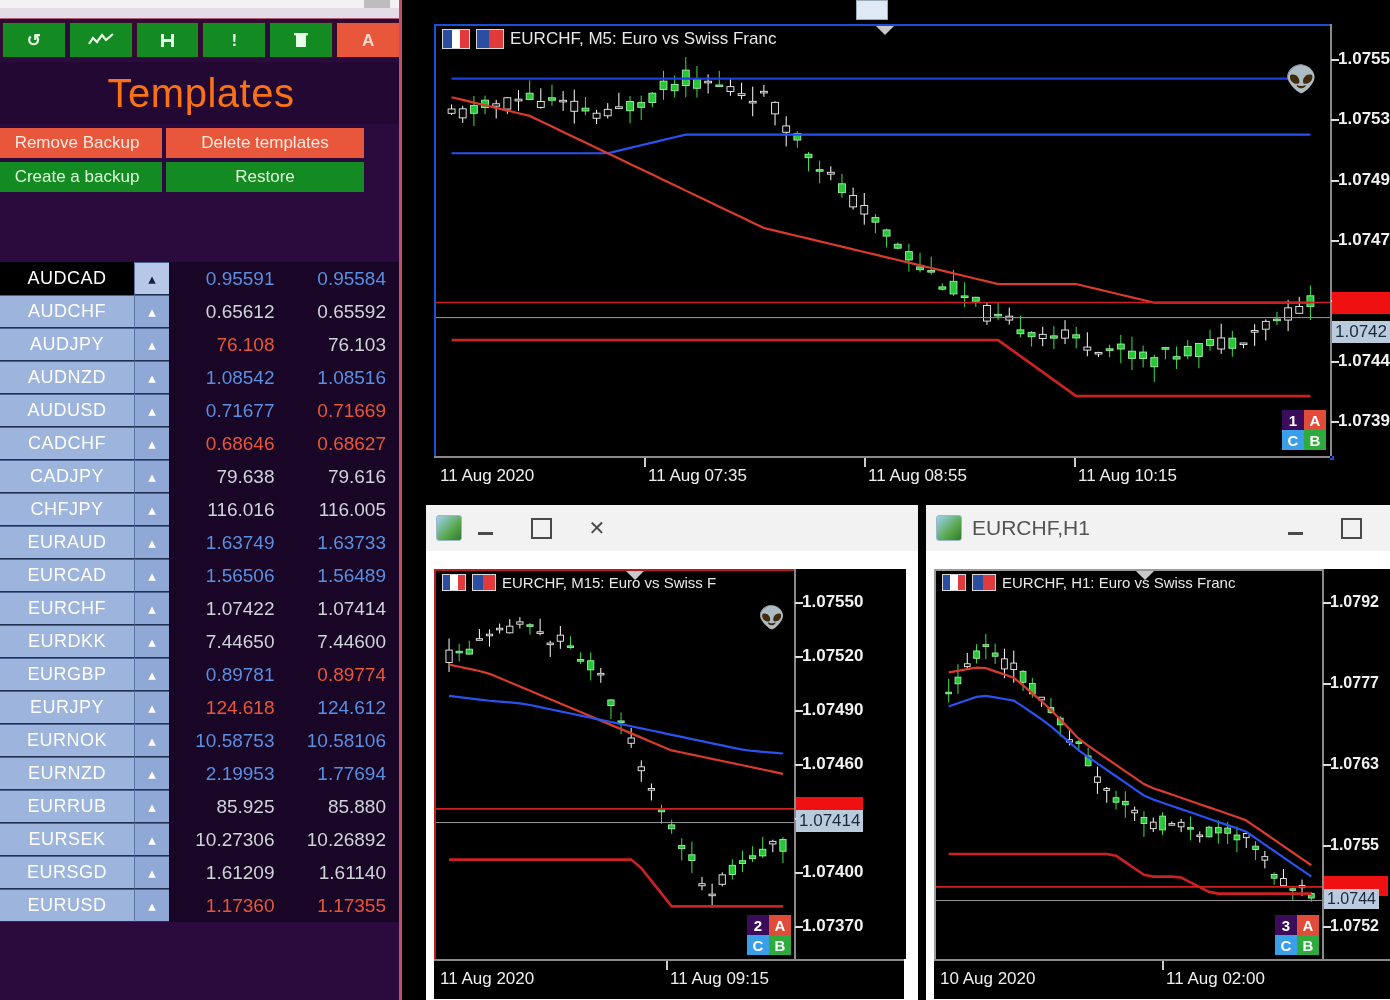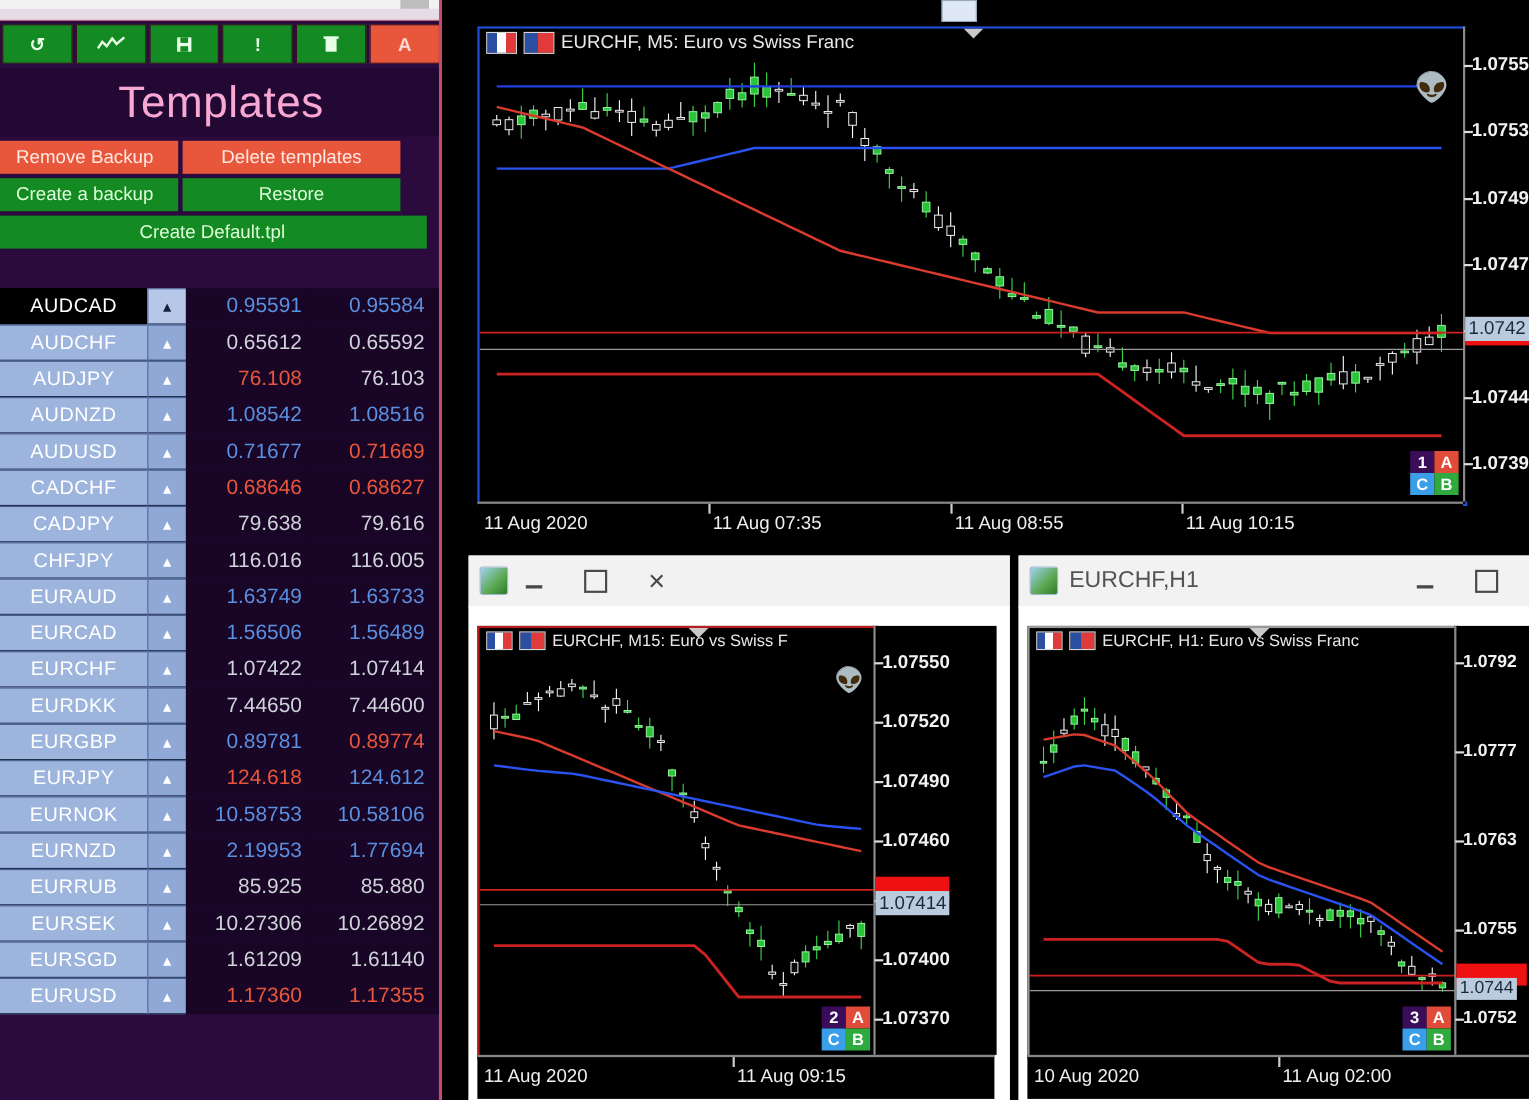--- a/index.html
+++ b/index.html
@@ -14,21 +14,21 @@
 
   #toolbar{position:absolute;left:0;top:22px;width:402px;height:36px;display:flex;gap:3px;padding:0 2px;box-sizing:border-box;}
   .tbtn{flex:1;background:#138a22;border:1px solid #3a0d22;display:flex;align-items:center;justify-content:center;}
   .tbtn.red{background:#e8573c;}
   .tbtn svg{display:block;}
   .tbtn .glyph{color:#eaffea;font-size:17px;font-weight:bold;line-height:1;}
   .tbtn.red .glyph{color:#ffd9cf;font-size:17px;}
 
   #tpl-title{position:absolute;left:0;top:62px;width:402px;height:62px;display:flex;align-items:center;justify-content:center;
     background:#230833;}
-  #tpl-title span{color:#f9a8d4;font-size:40px;font-weight:normal;letter-spacing:0.5px;}
+  #tpl-title span{color:#f97316;font-size:40px;font-weight:normal;letter-spacing:0.5px;}
 
   #tpl-grid{position:absolute;left:0;top:128px;width:400px;}
   .tpl-row{display:flex;gap:4px;margin-bottom:4px;padding:0 0 0 0;}
   .tpl-btn{height:30px;display:flex;align-items:center;justify-content:center;font-size:17px;color:#ffe9e2;}
   .tpl-btn.red{background:#e8573c;}
   .tpl-btn.green{background:#138a22;color:#ddffd9;}
   .tpl-half-l{width:170px;margin-left:-8px;}
   .tpl-half-r{width:198px;}
   .tpl-full{width:390px;margin-left:-2px;}
 
@@ -135,23 +135,20 @@
   </div>
 
   <div id="tpl-grid">
     <div class="tpl-row">
       <div class="tpl-btn red tpl-half-l">Remove Backup</div>
       <div class="tpl-btn red tpl-half-r">Delete templates</div>
     </div>
     <div class="tpl-row">
       <div class="tpl-btn green tpl-half-l">Create a backup</div>
       <div class="tpl-btn green tpl-half-r">Restore</div>
-    </div>
-    <div class="tpl-row">
-      <div class="tpl-btn green tpl-full">Create Default.tpl</div>
     </div>
   </div>
 
   <div id="sym-table">
       <div class="sym-row sel">
         <div class="sym-name">AUDCAD</div>
         <div class="sym-arrow">▴</div>
         <div class="sym-bid c-blue">0.95591</div>
         <div class="sym-ask c-blue">0.95584</div>
       </div>
@@ -465,21 +462,21 @@
         <div class="ylab" style="top: 155.52px; font-size: 17px;">1.0749</div>
         <div class="ytick" style="top: 216px;"></div>
         <div class="ylab" style="top: 216px; font-size: 17px;">1.0747</div>
         <div class="ytick" style="top: 276.48px;"></div>
         <div class="ylab" style="top: 276.48px; font-size: 17px;">1.0745</div>
         <div class="ytick" style="top: 336.96px;"></div>
         <div class="ylab" style="top: 336.96px; font-size: 17px;">1.0744</div>
         <div class="ytick" style="top: 397.44px;"></div>
         <div class="ylab" style="top: 397.44px; font-size: 17px;">1.0739</div>
         <div class="ylab-red" style="top: 278.6px; font-size: 17px;">1.07430</div>
-        <div class="ylab-hl" style="top: 275px; font-size: 17px; text-align: center;">1.0742</div>
+        <div class="ylab-hl" style="top: 308px; font-size: 17px; text-align: center;">1.0742</div>
       </div>
     <div class="axis-x" id="ax-m5" style="left:8px;top:456px;width:896px;height:34px;">
         <div class="xlab" style="left: 6px;">11 Aug 2020</div>
         <div class="xtick" style="left: 210px;"></div>
         <div class="xlab" style="left: 214px;">11 Aug 07:35</div>
         <div class="xtick" style="left: 430px;"></div>
         <div class="xlab" style="left: 434px;">11 Aug 08:55</div>
         <div class="xtick" style="left: 640px;"></div>
         <div class="xlab" style="left: 644px;">11 Aug 10:15</div>
       </div>

